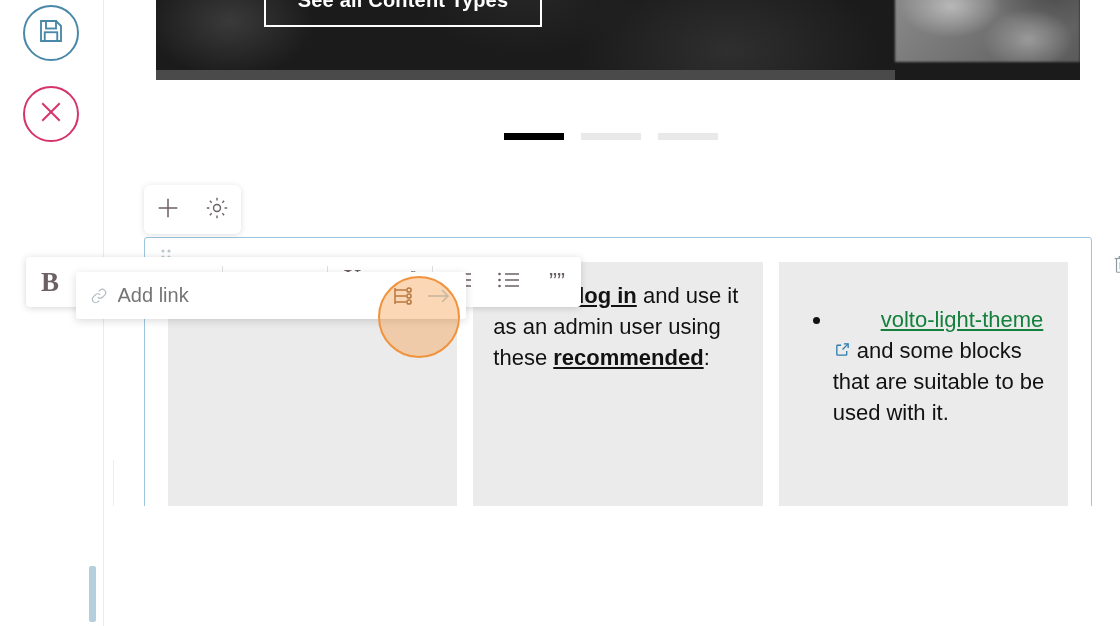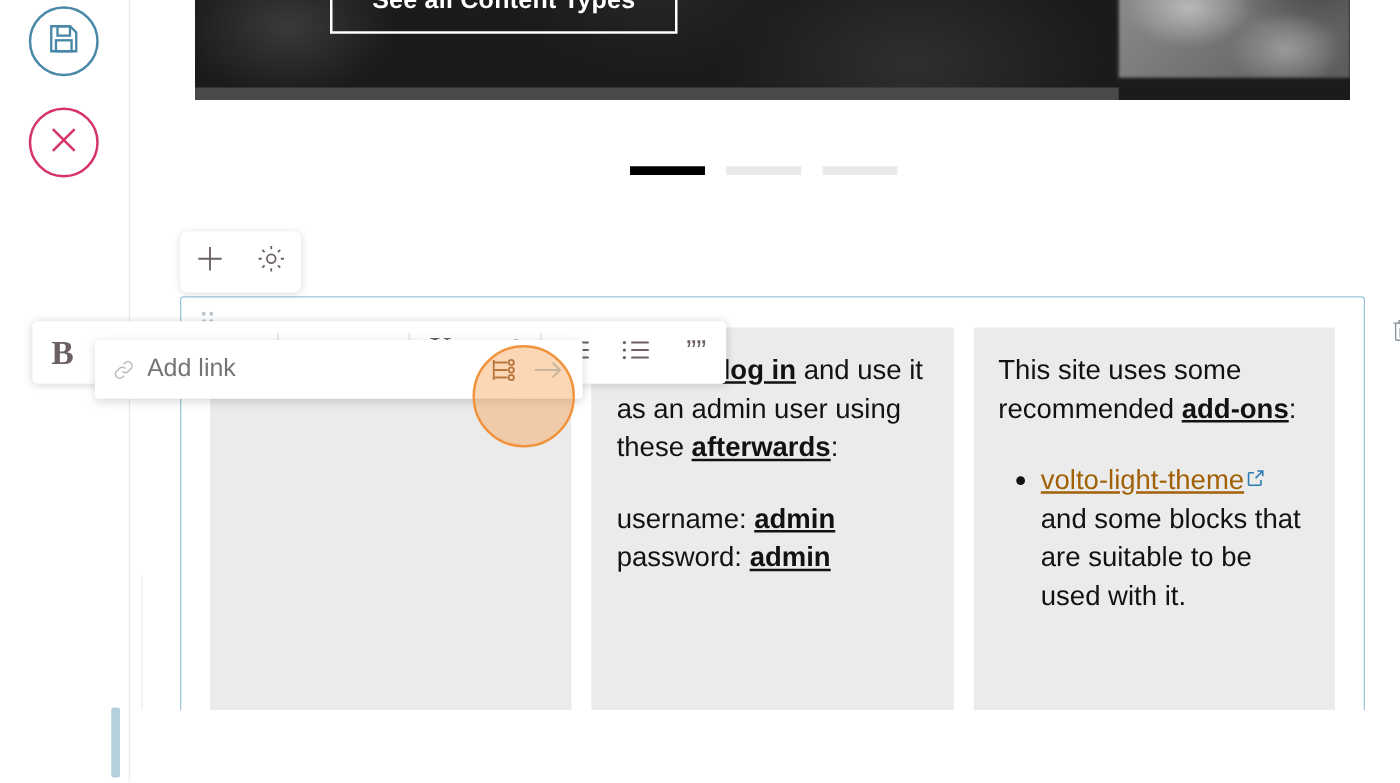--- a/index.html
+++ b/index.html
@@ -19,21 +19,21 @@
   .tb-btn{
     position:absolute;left:23px;width:56px;height:56px;border-radius:50%;
     box-sizing:border-box;display:flex;align-items:center;justify-content:center;
     background:#ffffff;cursor:pointer;
   }
   #save-button{top:5px;border:2px solid #4a88a8;}
   #cancel-button{top:86px;border:2px solid #d6336c;}
 
   
   #page{
-    position:absolute;left:104px;top:0;width:1016px;height:568px;
+    position:absolute;left:104px;top:0;width:1016px;height:506px;
     background:#fff;overflow:hidden;
   }
 
   
   #hero{
     position:absolute;left:52px;top:-18px;width:924px;height:98px;
     background:#1b1b1b;
     background-image:
       radial-gradient(ellipse 120px 80px at 8% 40%, #3a3a3a 0%, rgba(58,58,58,0) 70%),
       radial-gradient(ellipse 200px 120px at 62% 70%, #2f2f2f 0%, rgba(47,47,47,0) 75%),
@@ -100,21 +100,21 @@
   .text-column{
     flex:1;background:#ebebeb;padding:18px 20px 24px 20px;box-sizing:border-box;
     min-height:376px;font-size:22px;line-height:31px;color:#121212;
   }
   .text-column p{margin:0 0 26px 0;}
   .text-column p:last-child{margin-bottom:0;}
   .text-column b{font-weight:bold;text-decoration:underline;}
   .sel-highlight{background:#cfcfcf;}
   .text-column ul{margin:24px 0 0 0;padding-left:34px;}
   .text-column li{margin:0;}
-  a.ext-link{color:#a16207;text-decoration:underline;cursor:pointer;}
+  a.ext-link{color:#15803d;text-decoration:underline;cursor:pointer;margin-left:48px;}
   .ext-icon{display:inline-block;vertical-align:baseline;margin-left:1px;}
 
   
   #rt-toolbar{
     position:absolute;left:26px;top:257px;height:50px;
     background:#ffffff;border-radius:4px;
     box-shadow:0 1px 7px rgba(0,0,0,.17);
     display:flex;align-items:center;z-index:60;
   }
   .rt-group{display:flex;align-items:center;height:50px;}
@@ -248,31 +248,25 @@
     <div id="columns">
 
       <div class="text-column">
         <p>
           <span>to test </span><span class="sel-highlight">Plone</span><span> 6.</span>
         </p>
       </div>
 
       <div class="text-column">
         <p>
-          <span>You can </span><b>log in</b><span> and use it as an admin user using these </span><b>afterwards</b><span>:</span>
-        </p>
-        <p>
-          <span>username: </span><b>admin</b><br><span>password: </span><b>admin</b>
+          <span>You can </span><b>log in</b><span> and use it as an admin user using these </span><b>recommended</b><span>:</span>
         </p>
       </div>
 
       <div class="text-column">
-        <p>
-          <span>This site uses some recommended </span><b>add-ons</b><span>:</span>
-        </p>
         <ul>
           <li>
             <a class="ext-link" href="#">volto-light-theme</a><span class="ext-icon"><svg width="17" height="17" viewBox="0 0 24 24" fill="none" stroke="#2b7bb0" stroke-width="1.8">
                   <path d="M14 4h6v6"></path>
                   <path d="M20 4l-8 8"></path>
                   <path d="M18 14v5a1 1 0 0 1-1 1H5a1 1 0 0 1-1-1V7a1 1 0 0 1 1-1h5"></path>
                 </svg></span><span> and some blocks that are suitable to be used with it.</span>
           </li>
         </ul>
       </div>

